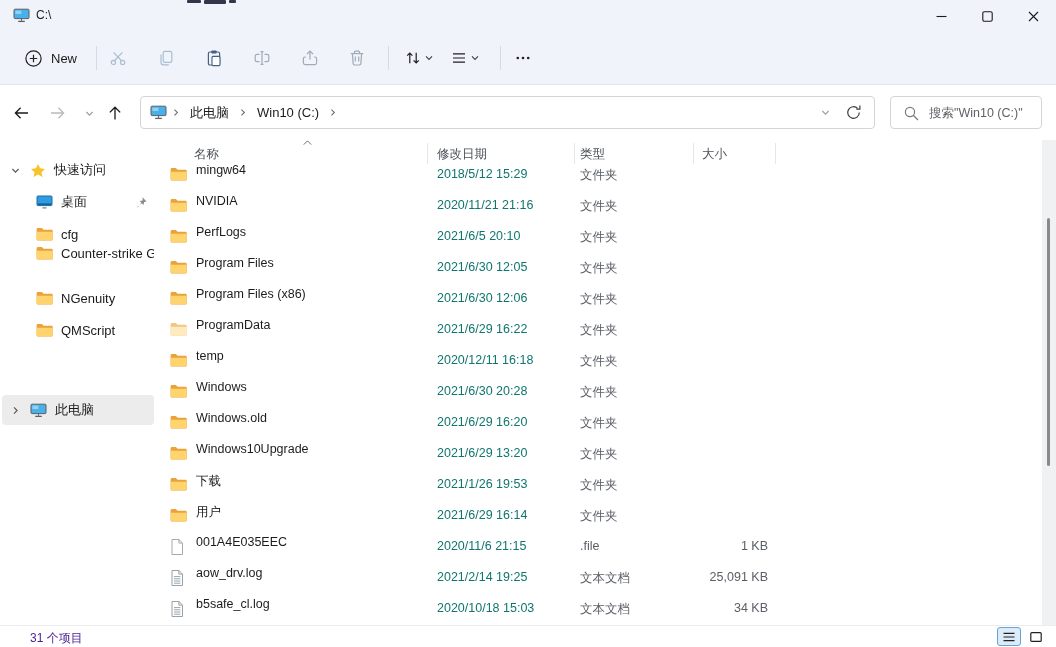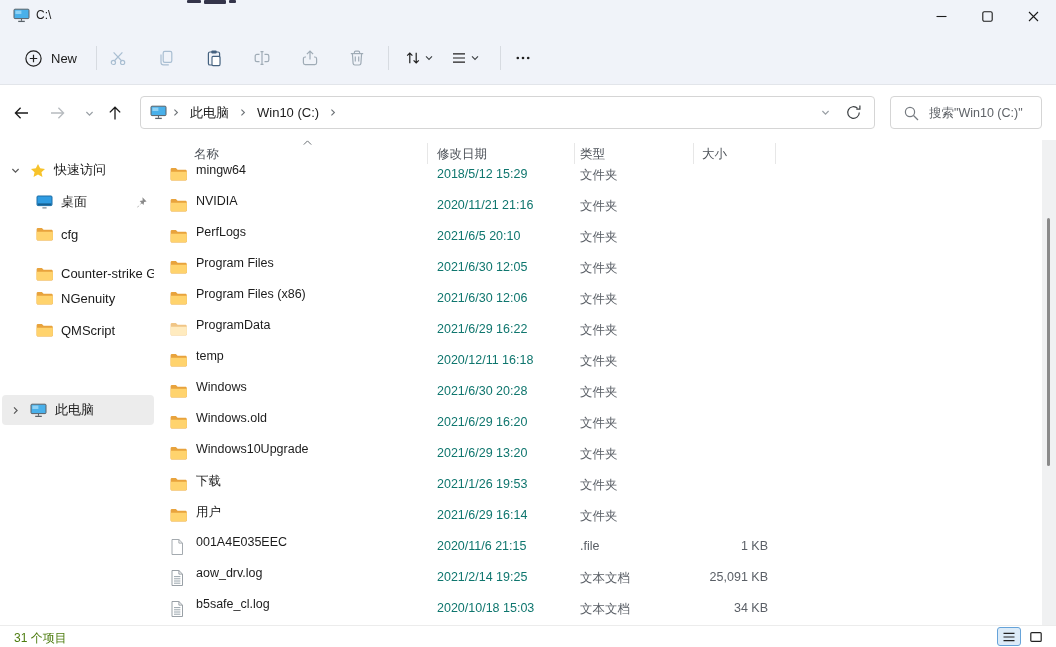--- a/index.html
+++ b/index.html
@@ -55,21 +55,21 @@
   .row .ico{position:absolute;left:10px;top:8px;}
   .cell-name{position:absolute;left:36px;top:4px;color:#1c1c1c;white-space:nowrap;}
   .cell-date{position:absolute;left:277px;top:8px;color:#0f766e;white-space:nowrap;}
   .cell-type{position:absolute;left:420px;top:8px;color:#5a5f66;white-space:nowrap;}
   .cell-size{position:absolute;left:448px;top:8px;width:160px;color:#5a5f66;text-align:right;white-space:nowrap;}
   
   .scroll-track{position:absolute;left:1042px;top:140px;width:14px;height:485px;background:#f0f1f2;}
   .scroll-thumb{position:absolute;left:5px;top:78px;width:3px;height:248px;background:#8a8a8a;border-radius:2px;}
   
   .statusbar{position:absolute;left:0;top:625px;width:1056px;height:22px;background:#fff;border-top:1px solid #ececec;box-sizing:border-box;}
-  .status-count{position:absolute;left:14px;top:4px;font-size:12px;color:#4d7c0f;}
+  .status-count{position:absolute;left:30px;top:4px;font-size:12px;color:#4c1d95;}
   .view-btns{position:absolute;right:8px;top:1px;display:flex;gap:3px;}
   .vbtn{width:24px;height:19px;display:flex;align-items:center;justify-content:center;border:1px solid transparent;border-radius:3px;background:transparent;padding:0;}
   .vbtn.active{background:#dcebf8;border-color:#66a3d9;}
   svg{display:block;}
 </style>
 </head>
 <body>
 
 <div class="window">
 
@@ -324,21 +324,21 @@
       <div class="side-item" style="top: 79px;">
         <span class="side-indent"></span>
         <span class="side-ico" style="margin-left: 0px;">
           <svg width="17" height="14" viewBox="0 0 17 14">
             <path d="M.6 2.4C.6 1.6 1.2 1 2 1h3.9l1.7 1.8h7.8c.8 0 1.4.6 1.4 1.4v8c0 .8-.6 1.4-1.4 1.4H2c-.8 0-1.4-.6-1.4-1.4z" fill="#e8a33d"></path>
             <path d="M.6 4.7h16.2v7.1c0 .8-.6 1.4-1.4 1.4H2c-.8 0-1.4-.6-1.4-1.4z" fill="#ffd36d"></path>
           </svg>
         </span>
         <span class="lbl">cfg</span>
       </div>
-      <div class="side-item" style="top: 111px; align-items: flex-end;">
+      <div class="side-item" style="top: 98px;">
         <span class="side-indent"></span>
         <span class="side-ico" style="margin-left: 0px;">
           <svg width="17" height="14" viewBox="0 0 17 14">
             <path d="M.6 2.4C.6 1.6 1.2 1 2 1h3.9l1.7 1.8h7.8c.8 0 1.4.6 1.4 1.4v8c0 .8-.6 1.4-1.4 1.4H2c-.8 0-1.4-.6-1.4-1.4z" fill="#e8a33d"></path>
             <path d="M.6 4.7h16.2v7.1c0 .8-.6 1.4-1.4 1.4H2c-.8 0-1.4-.6-1.4-1.4z" fill="#ffd36d"></path>
           </svg>
         </span>
         <span class="lbl">Counter-strike  G</span>
       </div>
       <div class="side-item" style="top: 143px;">

